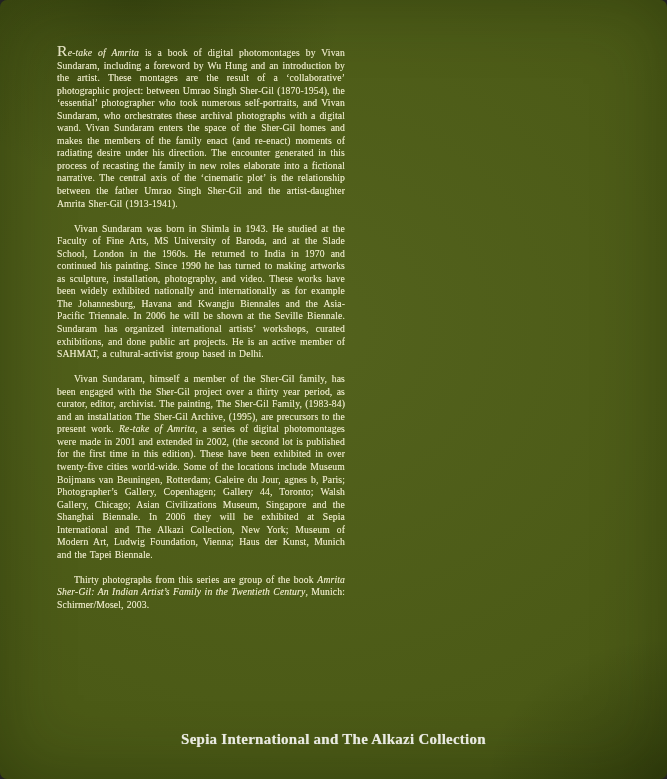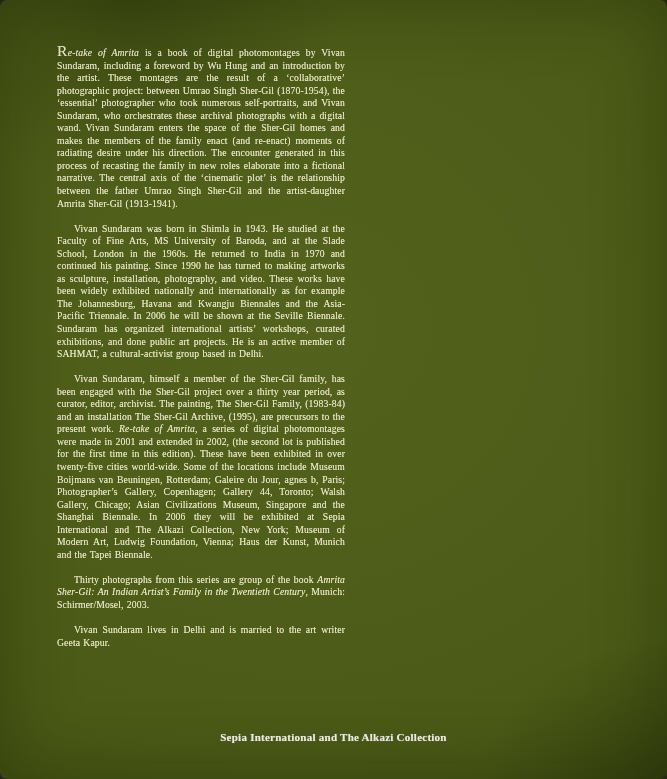--- a/index.html
+++ b/index.html
@@ -41,32 +41,31 @@
   }
   .italic { font-style: italic; }
   .normal { font-style: normal; }
   .footer {
     position: absolute;
     left: 0;
     right: 0;
     top: 731px;
     text-align: center;
     color: var(--footer-ink);
-    font-size: 11px;
+    font-size: 15px;
     font-weight: bold;
     letter-spacing: 0.25px;
     text-shadow: 0 0 0.8px rgba(245,245,236,0.6);
   }
 </style>
 </head>
 <body>
 
 <div class="page">
   <div class="text-block">
       <p class="para"><span class="dropcap">R</span><span class="italic">e-take of Amrita</span><span class="normal"> is a book of digital photomontages by Vivan Sundaram, including a foreword by Wu Hung and an introduction by the artist. These montages are the result of a ‘collaborative’ photographic project: between Umrao Singh Sher-Gil (1870-1954), the ‘essential’ photographer who took numerous self-portraits, and Vivan Sundaram, who orchestrates these archival photographs with a digital wand. Vivan Sundaram enters the space of the Sher-Gil homes and makes the members of the family enact (and re-enact) moments of radiating desire under his direction. The encounter generated in this process of recasting the family in new roles elaborate into a fictional narrative. The central axis of the ‘cinematic plot’ is the relationship between the father Umrao Singh Sher-Gil and the artist-daughter Amrita Sher-Gil (1913-1941).</span></p>
       <p class="para indent"><span class="normal">Vivan Sundaram was born in Shimla in 1943. He studied at the Faculty of Fine Arts, MS University of Baroda, and at the Slade School, London in the 1960s. He returned to India in 1970 and continued his painting. Since 1990 he has turned to making artworks as sculpture, installation, photography, and video. These works have been widely exhibited nationally and internationally as for example The Johannesburg, Havana and Kwangju Biennales and the Asia-Pacific Triennale. In 2006 he will be shown at the Seville Biennale. Sundaram has organized international artists’ workshops, curated exhibitions, and done public art projects. He is an active member of SAHMAT, a cultural-activist group based in Delhi.</span></p>
       <p class="para indent"><span class="normal">Vivan Sundaram, himself a member of the Sher-Gil family, has been engaged with the Sher-Gil project over a thirty year period, as curator, editor, archivist. The painting, The Sher-Gil Family, (1983-84) and an installation The Sher-Gil Archive, (1995), are precursors to the present work. </span><span class="italic">Re-take of Amrita</span><span class="normal">, a series of digital photomontages were made in 2001 and extended in 2002, (the second lot is published for the first time in this edition). These have been exhibited in over twenty-five cities world-wide. Some of the locations include Museum Boijmans van Beuningen, Rotterdam; Galeire du Jour, agnes b, Paris; Photographer’s Gallery, Copenhagen; Gallery 44, Toronto; Walsh Gallery, Chicago; Asian Civilizations Museum, Singapore and the Shanghai Biennale. In 2006 they will be exhibited at Sepia International and The Alkazi Collection, New York; Museum of Modern Art, Ludwig Foundation, Vienna; Haus der Kunst, Munich and the Tapei Biennale.</span></p>
       <p class="para indent"><span class="normal">Thirty photographs from this series are group of the book </span><span class="italic">Amrita Sher-Gil: An Indian Artist’s Family in the Twentieth Century</span><span class="normal">, Munich: Schirmer/Mosel, 2003.</span></p>
-      <p class="para indent"><span class="normal">Vivan Sundaram lives in Delhi and is married to the art writer Geeta Kapur.</span></p>
     </div>
   <div class="footer">Sepia International and The Alkazi Collection</div>
   <div class="vignette"></div>
 </div>
 
 </body></html>

